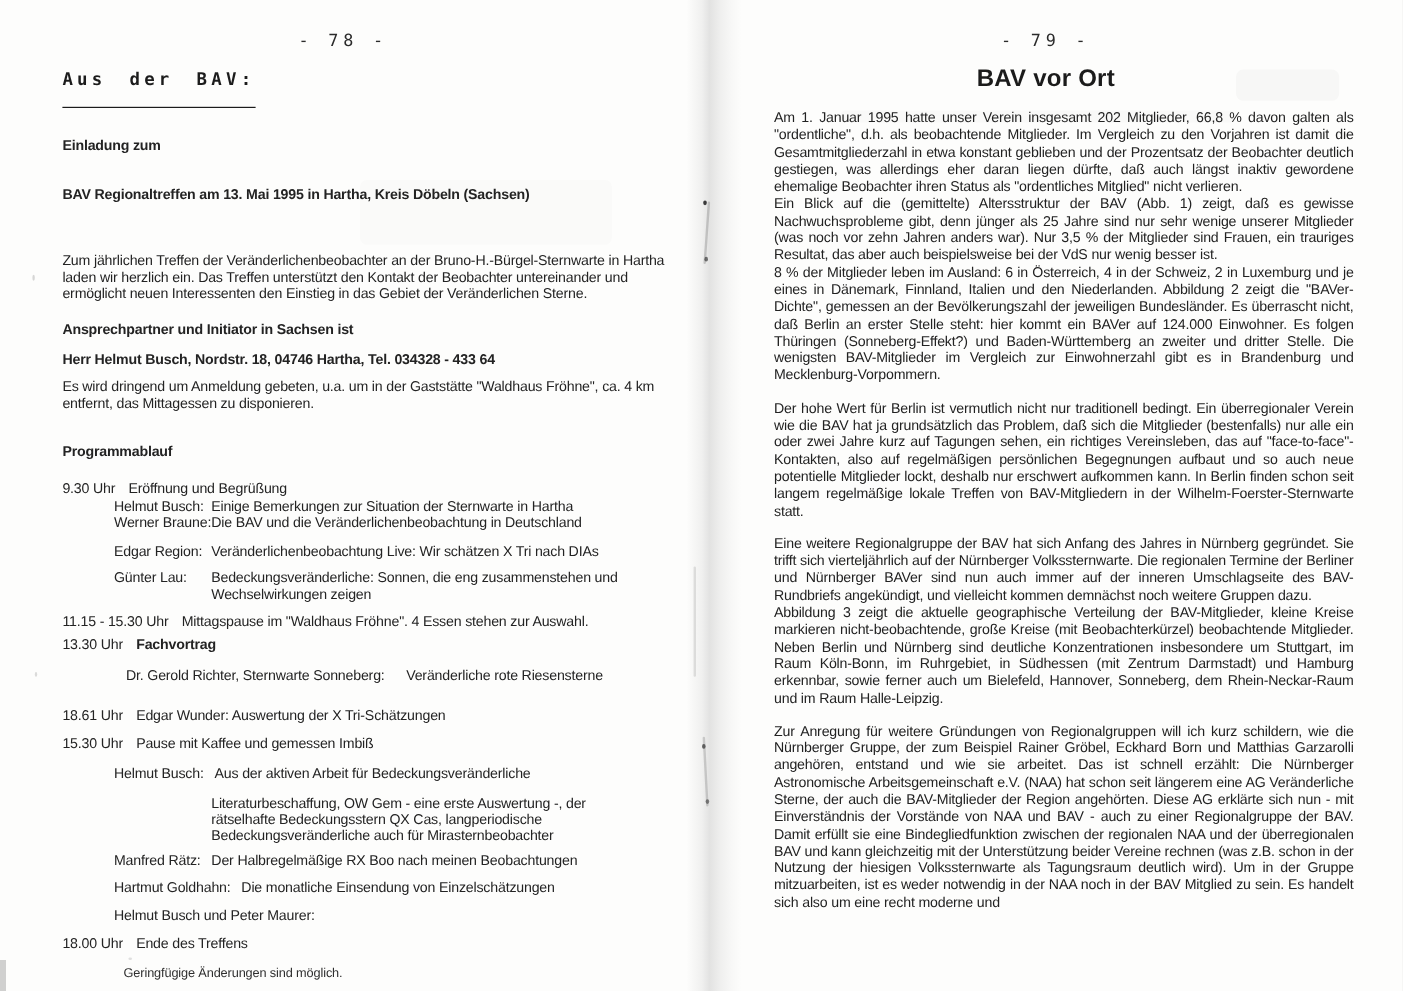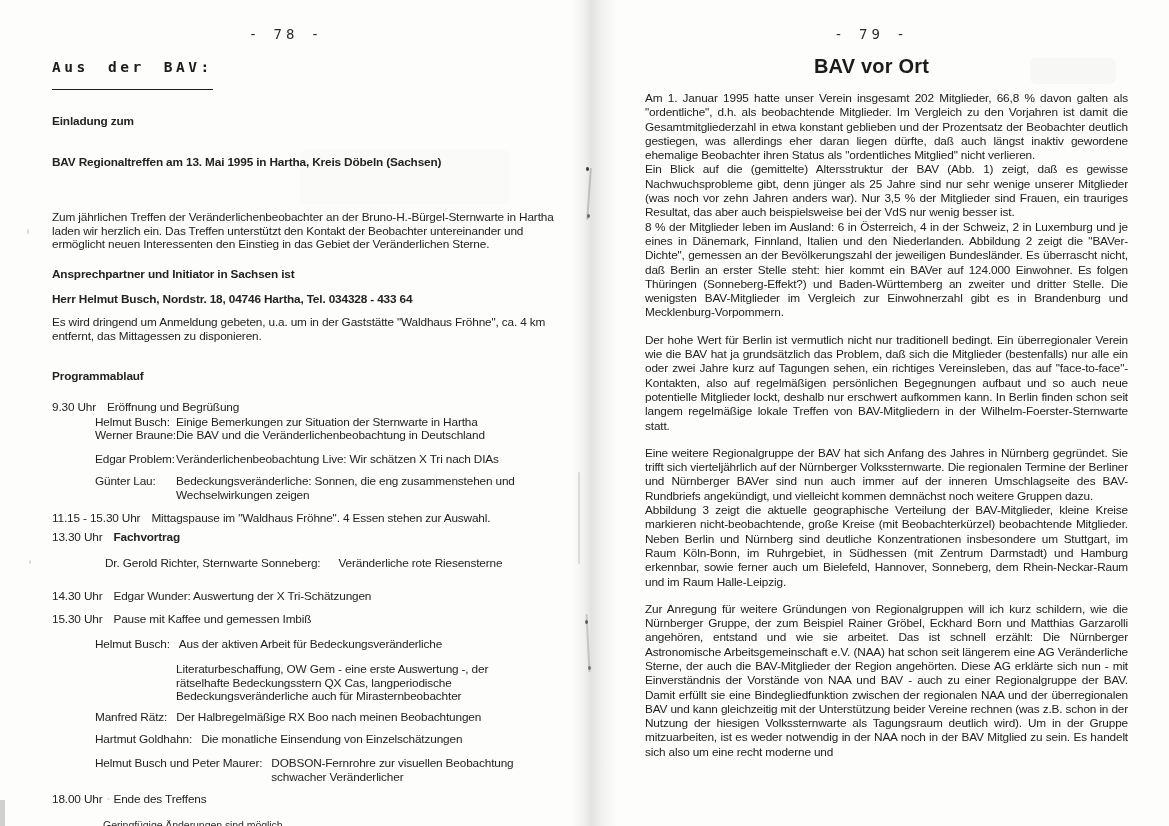--- a/index.html
+++ b/index.html
@@ -184,21 +184,21 @@
         <span class="sp-label-fixed">Helmut Busch:</span>
         <span class="sp-desc">Einige Bemerkungen zur Situation der Sternwarte in Hartha</span>
       </div>
 
       <div class="prog-speaker r2">
         <span class="sp-label-fixed">Werner Braune:</span>
         <span class="sp-desc">Die BAV und die Veränderlichenbeobachtung in Deutschland</span>
       </div>
 
       <div class="prog-speaker r3">
-        <span class="sp-label-fixed">Edgar Problem:</span>
+        <span class="sp-label-fixed">Edgar Region:</span>
         <span class="sp-desc">Veränderlichenbeobachtung Live:  Wir schätzen X Tri nach DIAs</span>
       </div>
 
       <div class="prog-speaker r4">
         <span class="sp-label-fixed">Günter Lau:</span>
         <span class="sp-desc sp-desc-wrap4">Bedeckungsveränderliche: Sonnen, die eng zusammenstehen und Wechselwirkungen zeigen</span>
       </div>
 
       <div class="prog-row r5">
         <span class="pt-time">11.15 - 15.30 Uhr</span>
@@ -209,21 +209,21 @@
         <span class="pt-time">13.30 Uhr</span>
         <span class="pt-text b">Fachvortrag</span>
       </div>
 
       <div class="prog-lecture r7">
         <span>Dr. Gerold Richter, Sternwarte Sonneberg:</span>
         <span class="lect-topic">Veränderliche rote Riesensterne</span>
       </div>
 
       <div class="prog-row r8">
-        <span class="pt-time">14.30 Uhr</span>
+        <span class="pt-time">18.61 Uhr</span>
         <span class="pt-text">Edgar Wunder: Auswertung der X Tri-Schätzungen</span>
       </div>
 
       <div class="prog-row r9">
         <span class="pt-time">15.30 Uhr</span>
         <span class="pt-text">Pause  mit Kaffee und gemessen Imbiß</span>
       </div>
 
       <div class="prog-speaker r10">
         <span class="sp-label-auto">Helmut Busch:</span>
@@ -239,21 +239,20 @@
         <span class="sp-desc">Der Halbregelmäßige RX Boo nach meinen Beobachtungen</span>
       </div>
 
       <div class="prog-speaker r13">
         <span class="sp-label-auto">Hartmut Goldhahn:</span>
         <span class="sp-desc">Die monatliche Einsendung von Einzelschätzungen</span>
       </div>
 
       <div class="prog-speaker r14">
         <span class="sp-label-auto">Helmut Busch und Peter Maurer:</span>
-        <span class="sp-desc sp-desc-wrap14">DOBSON-Fernrohre zur visuellen Beobachtung schwacher Veränderlicher</span>
       </div>
 
       <div class="prog-row r15">
         <span class="pt-time">18.00 Uhr</span>
         <span class="pt-text">Ende des Treffens</span>
       </div>
 
       <div class="footnote">Geringfügige Änderungen sind möglich.</div>
     </div>
   </div>

